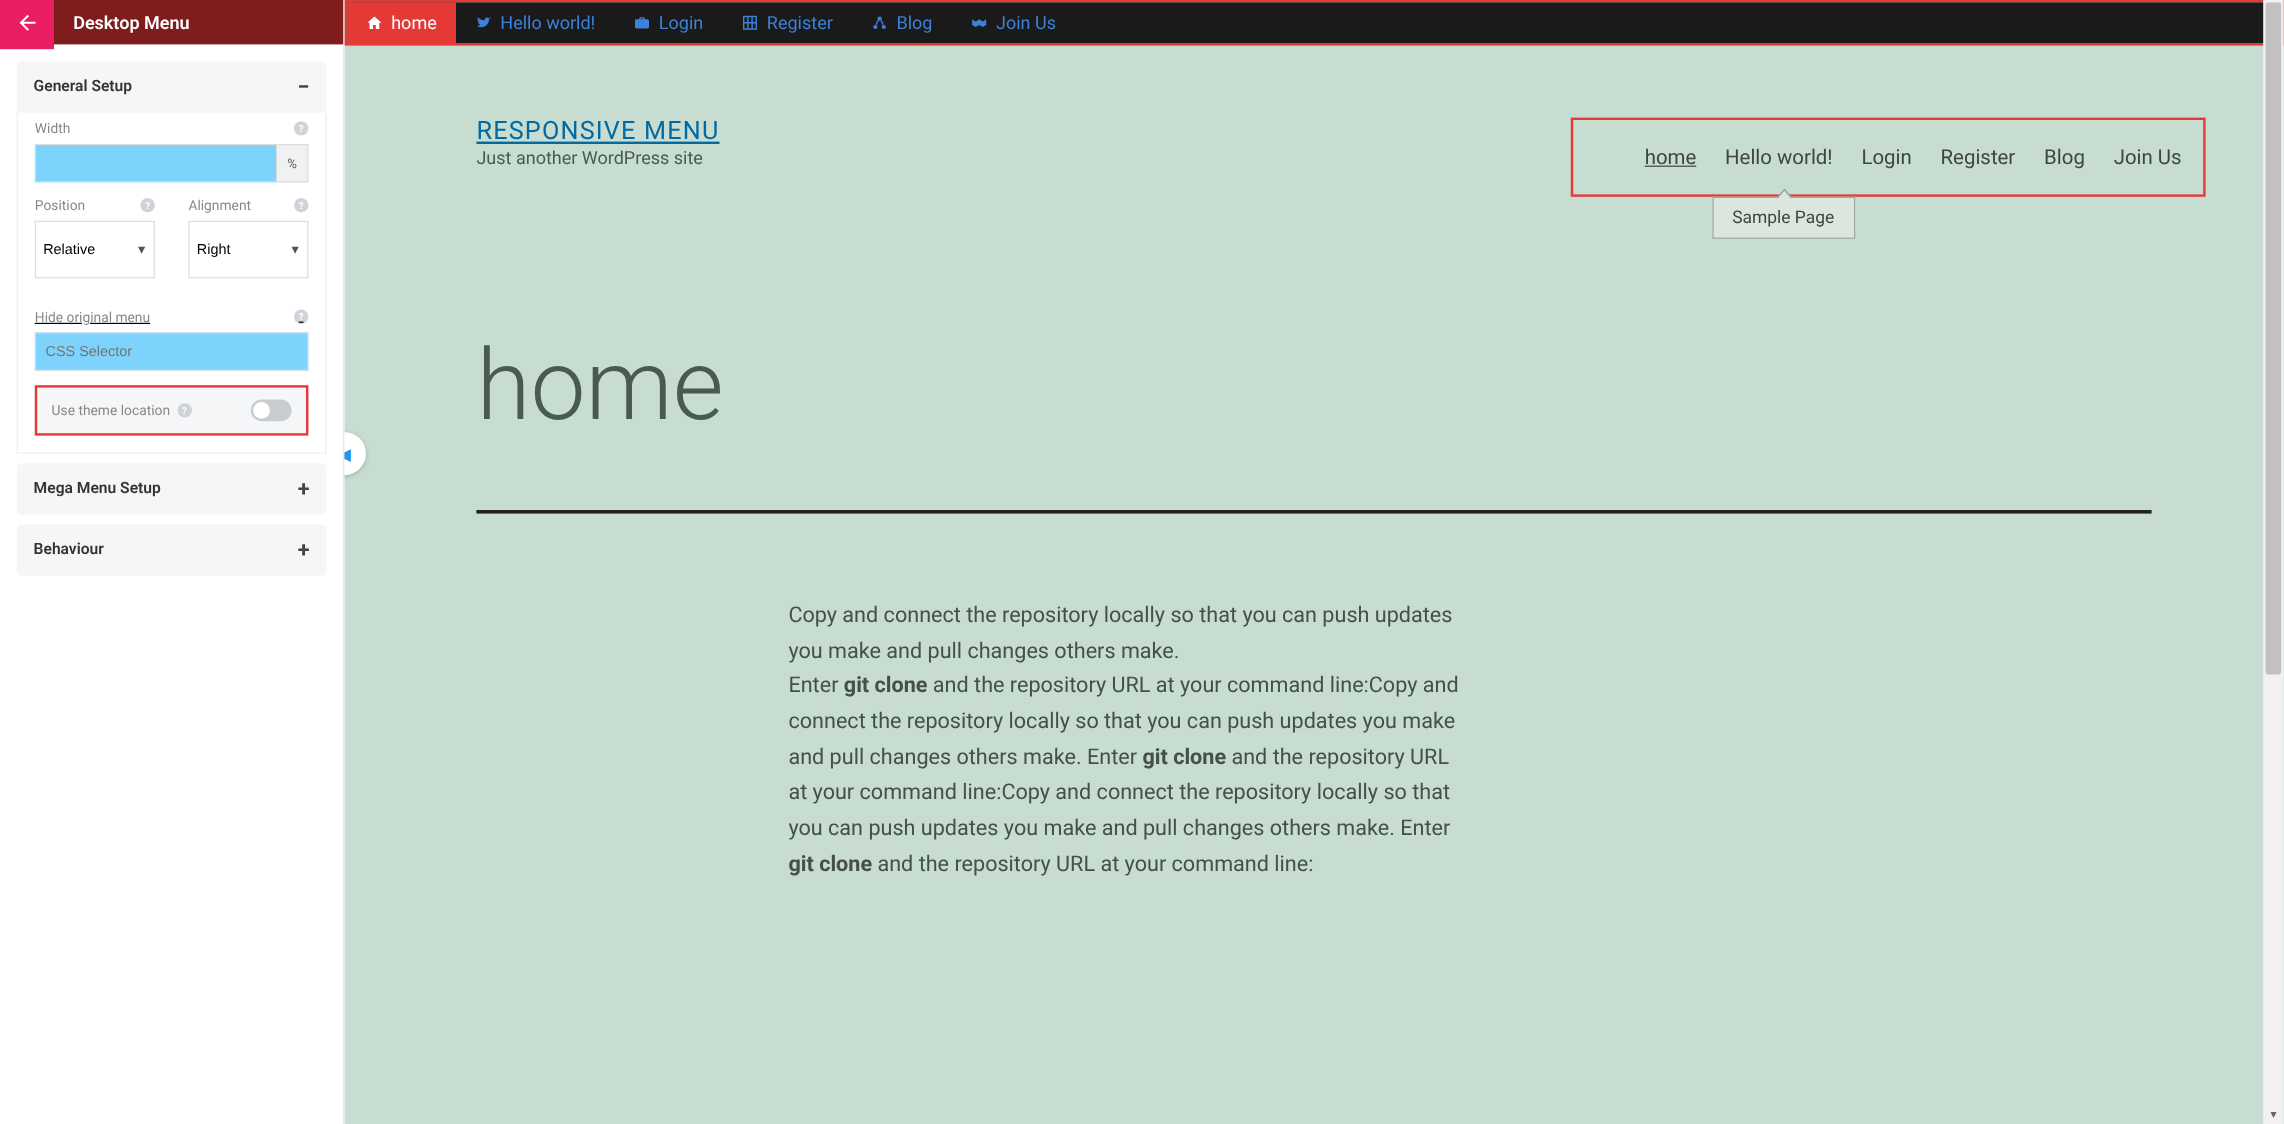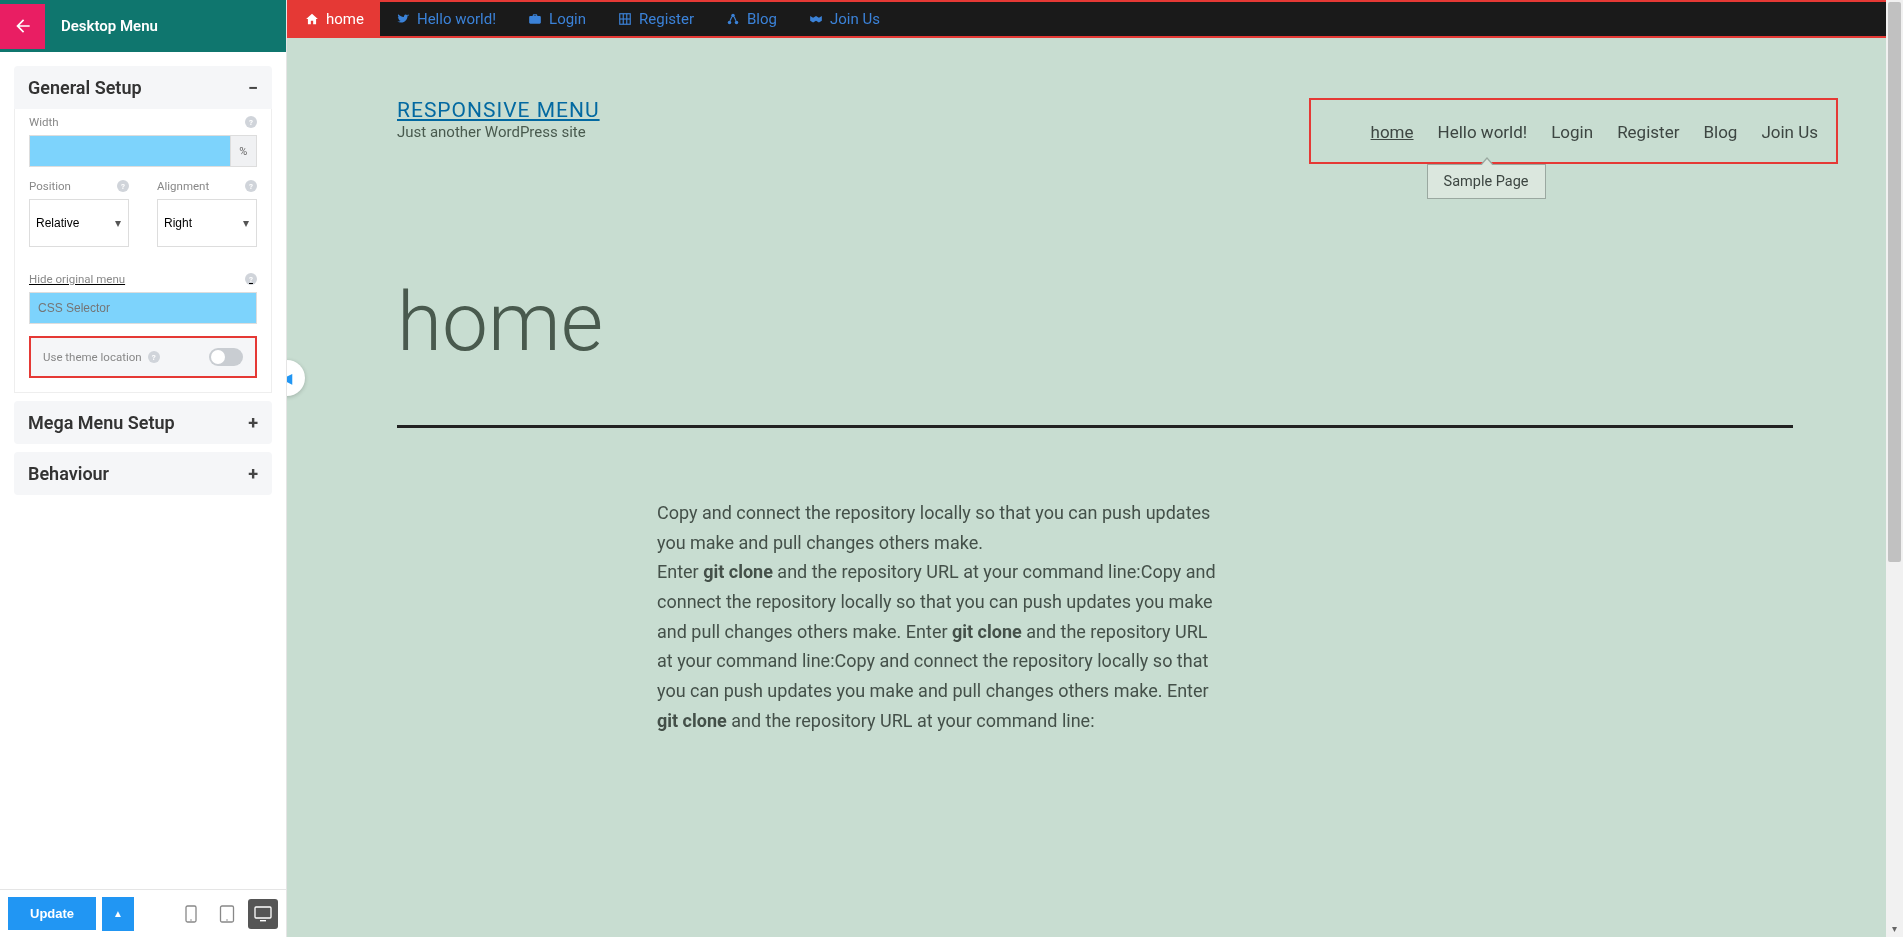--- a/index.html
+++ b/index.html
@@ -1,28 +1,28 @@
 <!DOCTYPE html>
 <html><head>
 <meta charset="utf-8">
 <style>
 * { box-sizing: border-box; margin: 0; padding: 0; }
 body { font-family: -apple-system, BlinkMacSystemFont, "Segoe UI", Roboto, Arial, sans-serif; background: #fff; height: 937px; width: 1903px; overflow: hidden; }
 
 
 .sidebar { position: absolute; left: 0; top: 0; width: 287px; height: 100%; background: #fff; border-right: 1px solid #e5e5e5; display: flex; flex-direction: column; }
-.sidebar-header { height: 52px; background: #0f766e; display: flex; align-items: center; text-align: right; }
+.sidebar-header { height: 37px; background: #7f1d1d; display: flex; align-items: center; text-align: right; }
 .back-btn { width: 45px; height: 45px; background: #e91e63; display: flex; align-items: center; justify-content: center; color: #fff; cursor: pointer; }
 .back-btn svg { width: 20px; height: 20px; fill: #fff; }
 .sidebar-title { color: #fff; font-weight: 600; font-size: 15px; margin-left: 16px; }
 
 .panels { flex: 1; padding: 14px 14px 0 14px; overflow-y: auto; }
 .panel { margin-bottom: 8px; background: #f5f6f8; border-radius: 4px; }
 .panel-head { display: flex; justify-content: space-between; align-items: center; padding: 11px 14px; cursor: pointer; }
-.panel-head-title { font-size: 18px; font-weight: 600; color: #333; }
+.panel-head-title { font-size: 13px; font-weight: 600; color: #333; }
 .panel-toggle { font-size: 18px; font-weight: bold; color: #444; }
 .panel-body { padding: 6px 14px 14px 14px; background: #fff; border: 1px solid #eee; border-top: none; }
 .field-label { font-size: 11.5px; color: #888; margin-bottom: 6px; display: flex; align-items: center; gap: 6px; justify-content: space-between; }
 .help-icon { display:inline-flex; width: 12px; height: 12px; border-radius: 50%; background: #d0d4da; color: #fff; font-size: 8px; align-items: center; justify-content: center; font-weight: bold; }
 .input-group { display: flex; }
 .text-input { width: 100%; border: 1px solid #ddd; height: 32px; padding: 4px 8px; font-size: 12px; background:#7dd3fc; }
 .unit-box { width: 30px; height: 32px; background: #f0f1f3; border: 1px solid #ddd; border-left:none; display:flex; align-items:center; justify-content:center; font-size:11px; color:#666; }
 .two-col { display: flex; gap: 28px; margin-top: 12px; }
 .two-col > div { flex: 1; }
 .select-input { width: 100%; border: 1px solid #ddd; height: 48px; padding: 4px 6px; font-size: 12px; background:#fff; appearance:none; position:relative; }
@@ -159,44 +159,20 @@
     </div>
 
     <div class="panel">
       <div class="panel-head">
         <span class="panel-head-title">Behaviour</span>
         <span class="panel-toggle">+</span>
       </div>
     </div>
   </div>
 
-  <div class="sidebar-footer">
-    <button class="update-btn">Update</button>
-    <div class="update-drop">▲</div>
-    <div class="device-icons">
-      <div class="dev-icon">
-        <svg width="14" height="18" viewBox="0 0 14 18" fill="currentColor">
-            <rect x="2" y="1" width="10" height="16" rx="1.5" stroke="currentColor" stroke-width="1.3" fill="none"></rect>
-            <circle cx="7" cy="15" r="0.8"></circle>
-          </svg>
-      </div>
-      <div class="dev-icon">
-        <svg width="16" height="18" viewBox="0 0 16 18" fill="currentColor">
-            <rect x="1.5" y="1" width="13" height="16" rx="1.5" stroke="currentColor" stroke-width="1.3" fill="none"></rect>
-            <circle cx="8" cy="15" r="0.8"></circle>
-          </svg>
-      </div>
-      <div class="dev-icon active">
-        <svg width="18" height="16" viewBox="0 0 18 16" fill="currentColor">
-            <rect x="1" y="1" width="16" height="11" rx="1" stroke="currentColor" stroke-width="1.3" fill="none"></rect>
-            <rect x="6" y="14" width="6" height="1.4"></rect>
-          </svg>
-      </div>
-    </div>
-  </div>
 </div>
 
 <div class="preview">
 
   <div class="preview-content">
     <div class="edge-btn">◀</div>
 
     <div class="topbar-wrap">
       <div class="topbar">
         <div class="top-item active">

